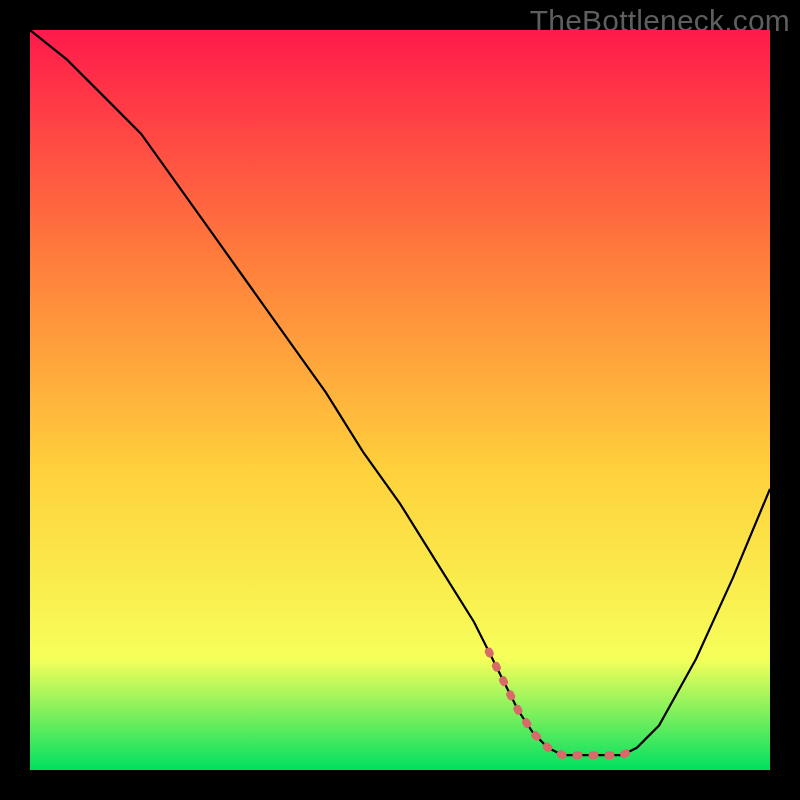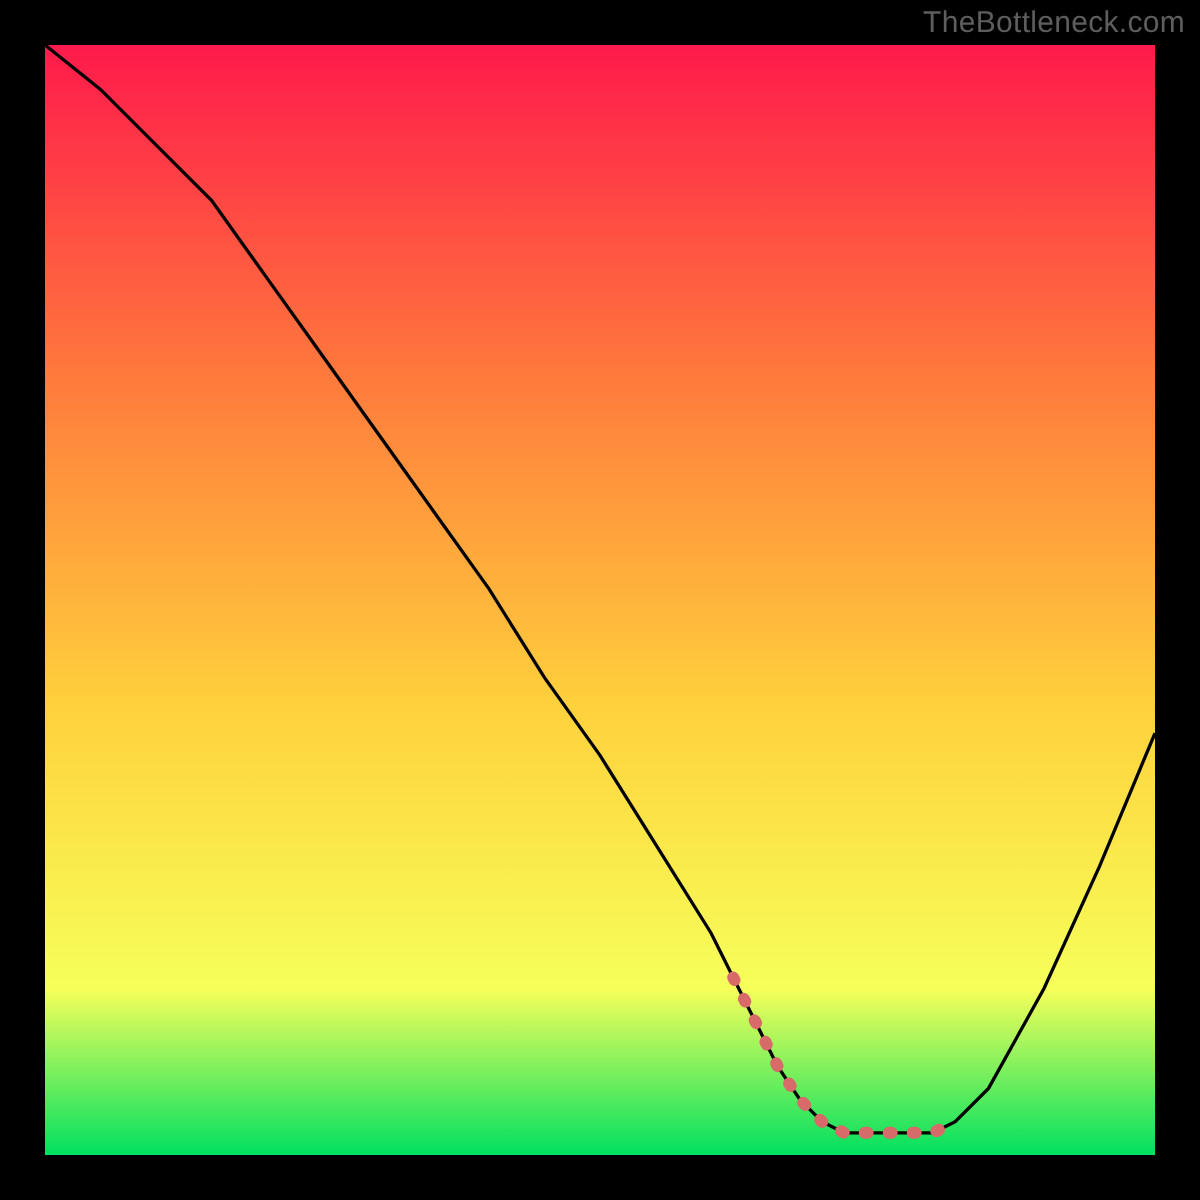--- a/index.html
+++ b/index.html
@@ -17,21 +17,21 @@
     left: 0;
     width: 800px;
     height: 800px;
     background: #000;
   }
   .watermark {
     position: absolute;
     top: 4px;
     right: 10px;
     color: #5e5e5e;
-    font-size: 20px;
+    font-size: 30px;
     font-weight: 500;
     letter-spacing: 0.2px;
   }
   .plot {
     position: absolute;
     top: 30px;
     left: 30px;
     width: 740px;
     height: 740px;
   }

